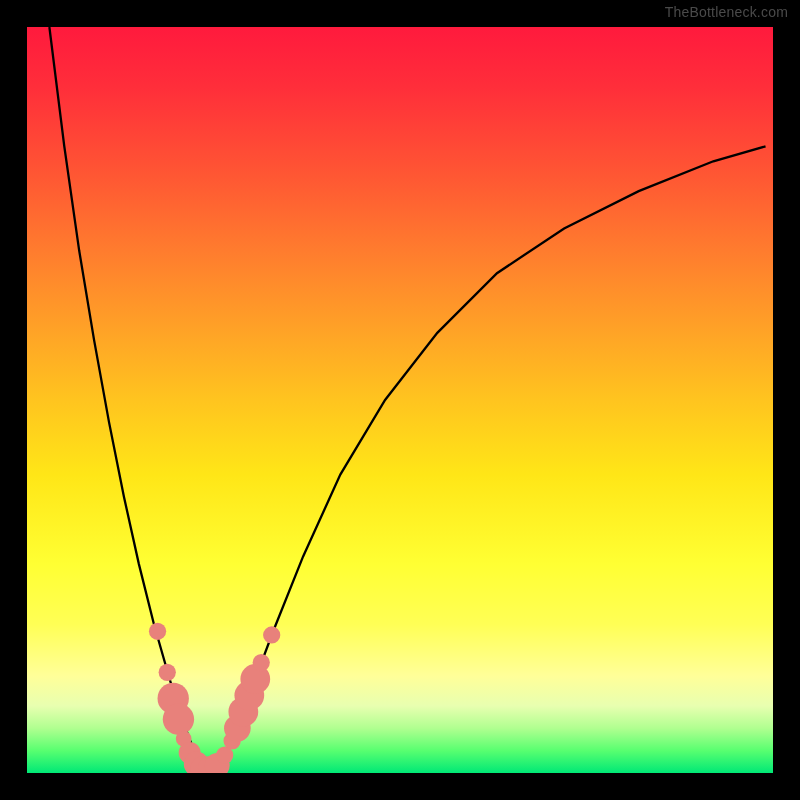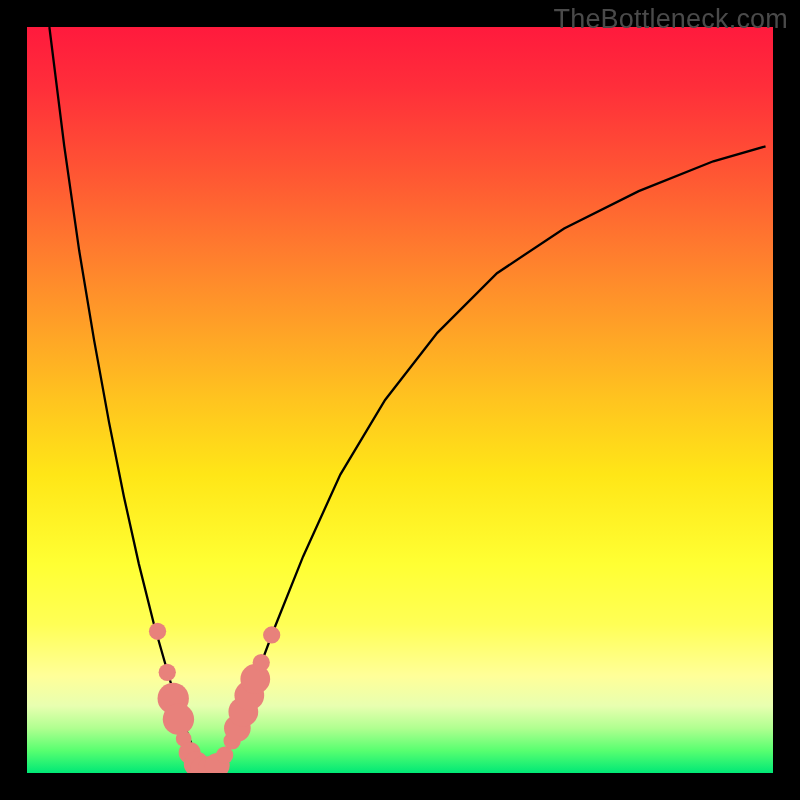--- a/index.html
+++ b/index.html
@@ -36,21 +36,21 @@
       #b0ff90 94%,
       #58ff70 97%,
       #00e876 100%
     );
   }
   .watermark {
     position: absolute;
     top: 4px;
     right: 12px;
     font-family: Arial, Helvetica, sans-serif;
-    font-size: 27px;
+    font-size: 14px;
     font-weight: 500;
     color: #4a4a4a;
     letter-spacing: 0.2px;
     z-index: 5;
   }
   svg.curve-layer {
     position: absolute;
     left: 27px;
     top: 27px;
     width: 746px;

